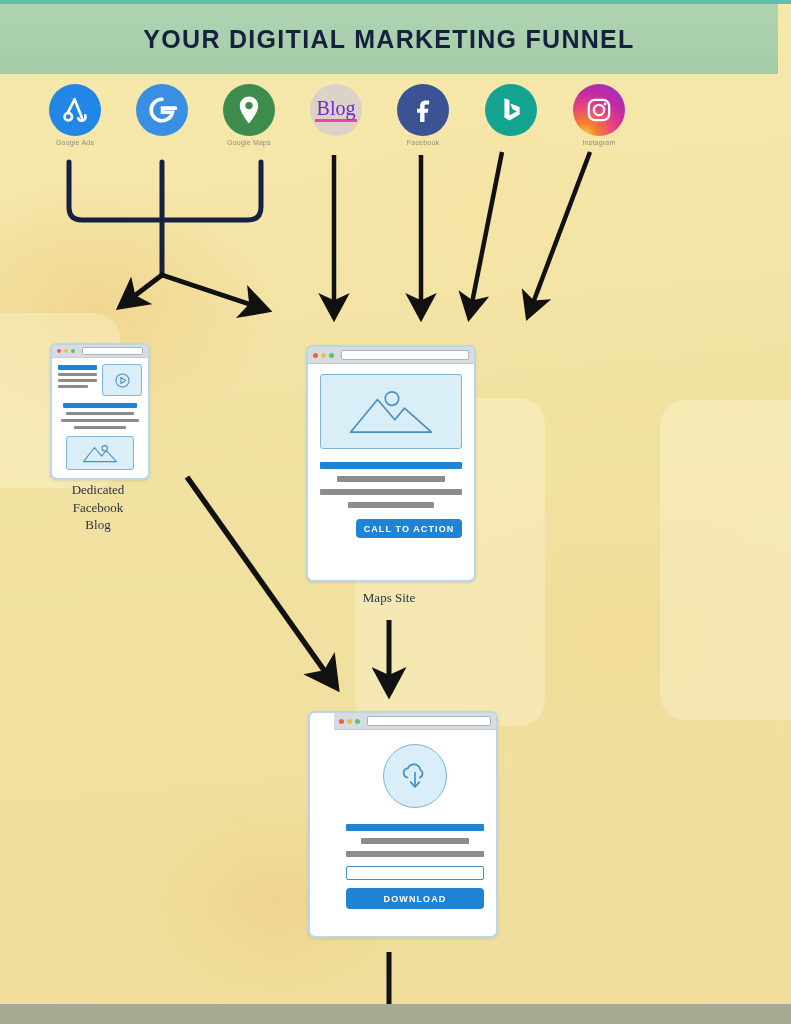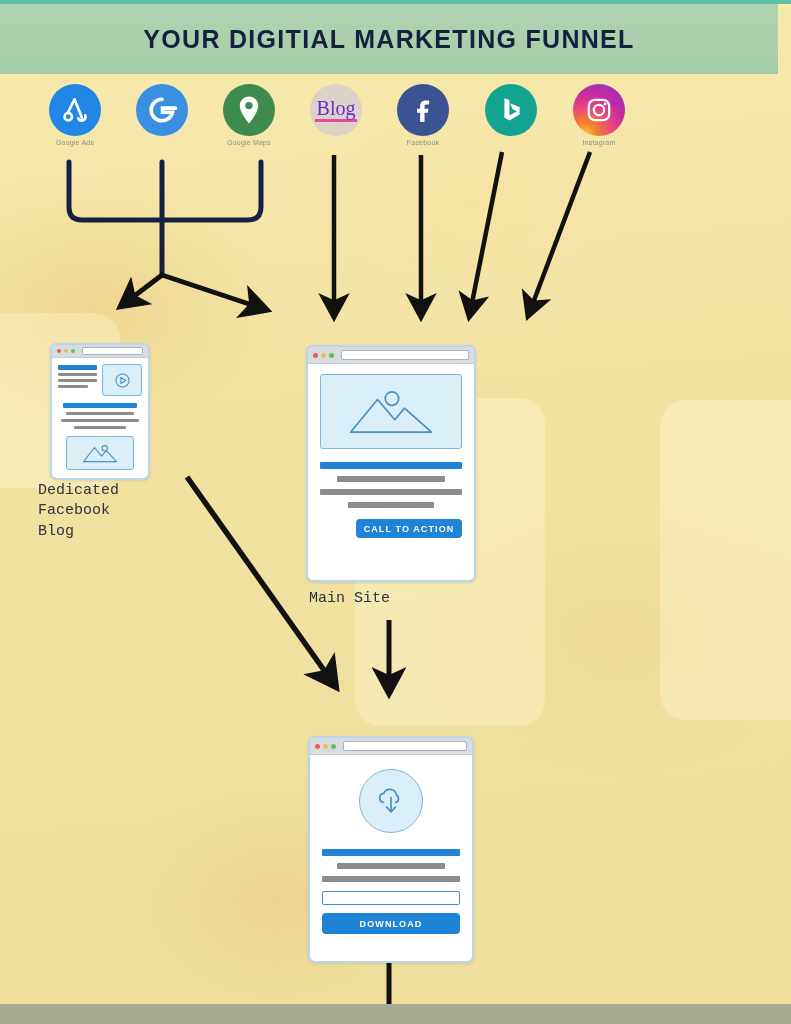--- a/index.html
+++ b/index.html
@@ -64,22 +64,22 @@
   .url{flex:1;height:8px;background:#fff;border:1px solid #aab3b9;border-radius:2px;margin-left:4px;}
   .mock-body{padding:8px;}
   .bar-blue{background:#1F83D6;height:7px;border-radius:1px;}
   .bar-gray{background:#8C8C8C;height:6px;border-radius:1px;}
   .imgbox{background:#D9EEF6;border:1px solid #7FB4D4;border-radius:3px;}
   .cta{
     background:#1F83D6;border-radius:4px;color:#fff;font-size:9px;font-weight:bold;
     letter-spacing:1.1px;text-align:center;display:flex;align-items:center;justify-content:center;
   }
   .caption{
-    position:absolute;text-align:left;font-size:15px;color:#2b3340;line-height:1.35;
-    font-family:Liberation Mono, monospace;
+    position:absolute;text-align:center;font-size:13px;color:#2b3340;line-height:1.35;
+    font-family:Liberation Serif, serif;
   }
 
   svg.arrows{position:absolute;left:0;top:0;width:791px;height:1024px;pointer-events:none;}
 </style>
 </head>
 <body>
 
 <div id="bg-texture"></div>
 <div class="ghost" style="left:-60px;top:313px;width:180px;height:175px;"></div>
 <div class="ghost" style="left:355px;top:398px;width:190px;height:328px;"></div>
@@ -251,24 +251,24 @@
     <div style="display:flex;flex-direction:column;gap:7px;margin-top:13px;">
       <div class="bar-blue" style="height:7px;width:100%;"></div>
       <div class="bar-gray" style="width:76%;margin-left:auto;margin-right:auto;"></div>
       <div class="bar-gray" style="width:100%;"></div>
       <div class="bar-gray" style="width:60%;margin-left:auto;margin-right:auto;"></div>
     </div>
     <div class="cta" style="height:19px;margin-top:11px;margin-left:36px;">CALL TO ACTION</div>
   </div>
 </div>
 <div class="caption" style="left:309px;top:589px;width:160px;">
-  <div>Main Site</div>
-</div>
-
-<div class="mock" style="left:308px;top:736px;width:162px;height:223px;">
+  <div>Maps Site</div>
+</div>
+
+<div class="mock" style="left:308px;top:711px;width:162px;height:223px;padding-left:24px;">
   <div class="mock-bar">
     <span class="dot r"></span>
     <span class="dot y"></span>
     <span class="dot g"></span>
     <span class="url"></span>
   </div>
   <div class="mock-body" style="padding:14px 12px 10px;">
     <div style="width:62px;height:62px;border-radius:50%;background:#D9EEF6;border:1.6px solid #7FB4D4;margin:0 auto;display:flex;align-items:center;justify-content:center;">
       <svg width="36" height="36" viewBox="0 0 36 36">
         <path d="M10.5 19.5 a4.6 4.6 0 0 1 .3-9.1 a6.6 6.6 0 0 1 12.6 1.5 a4.2 4.2 0 0 1 -.6 7.6" fill="none" stroke="#4A90C4" stroke-width="1.7" stroke-linecap="round"></path>

